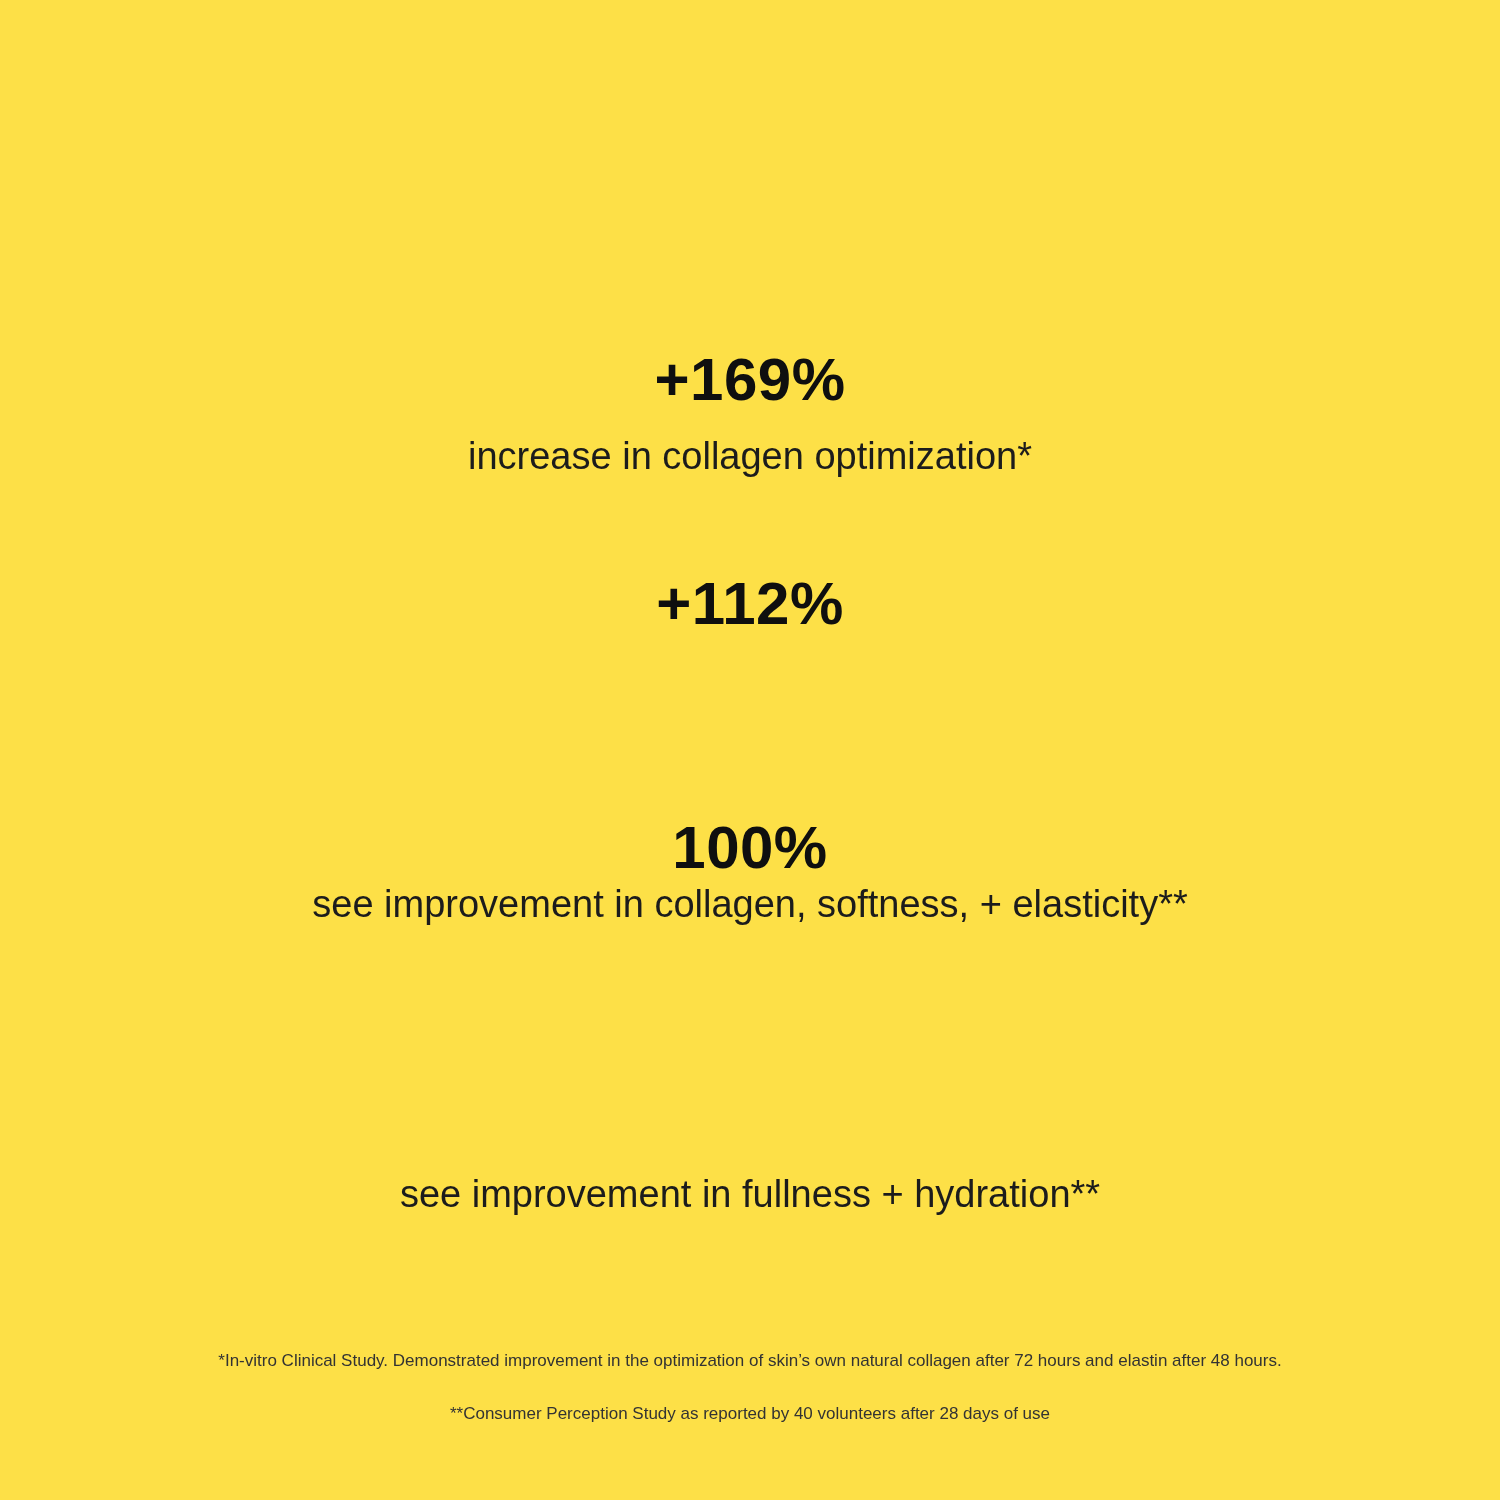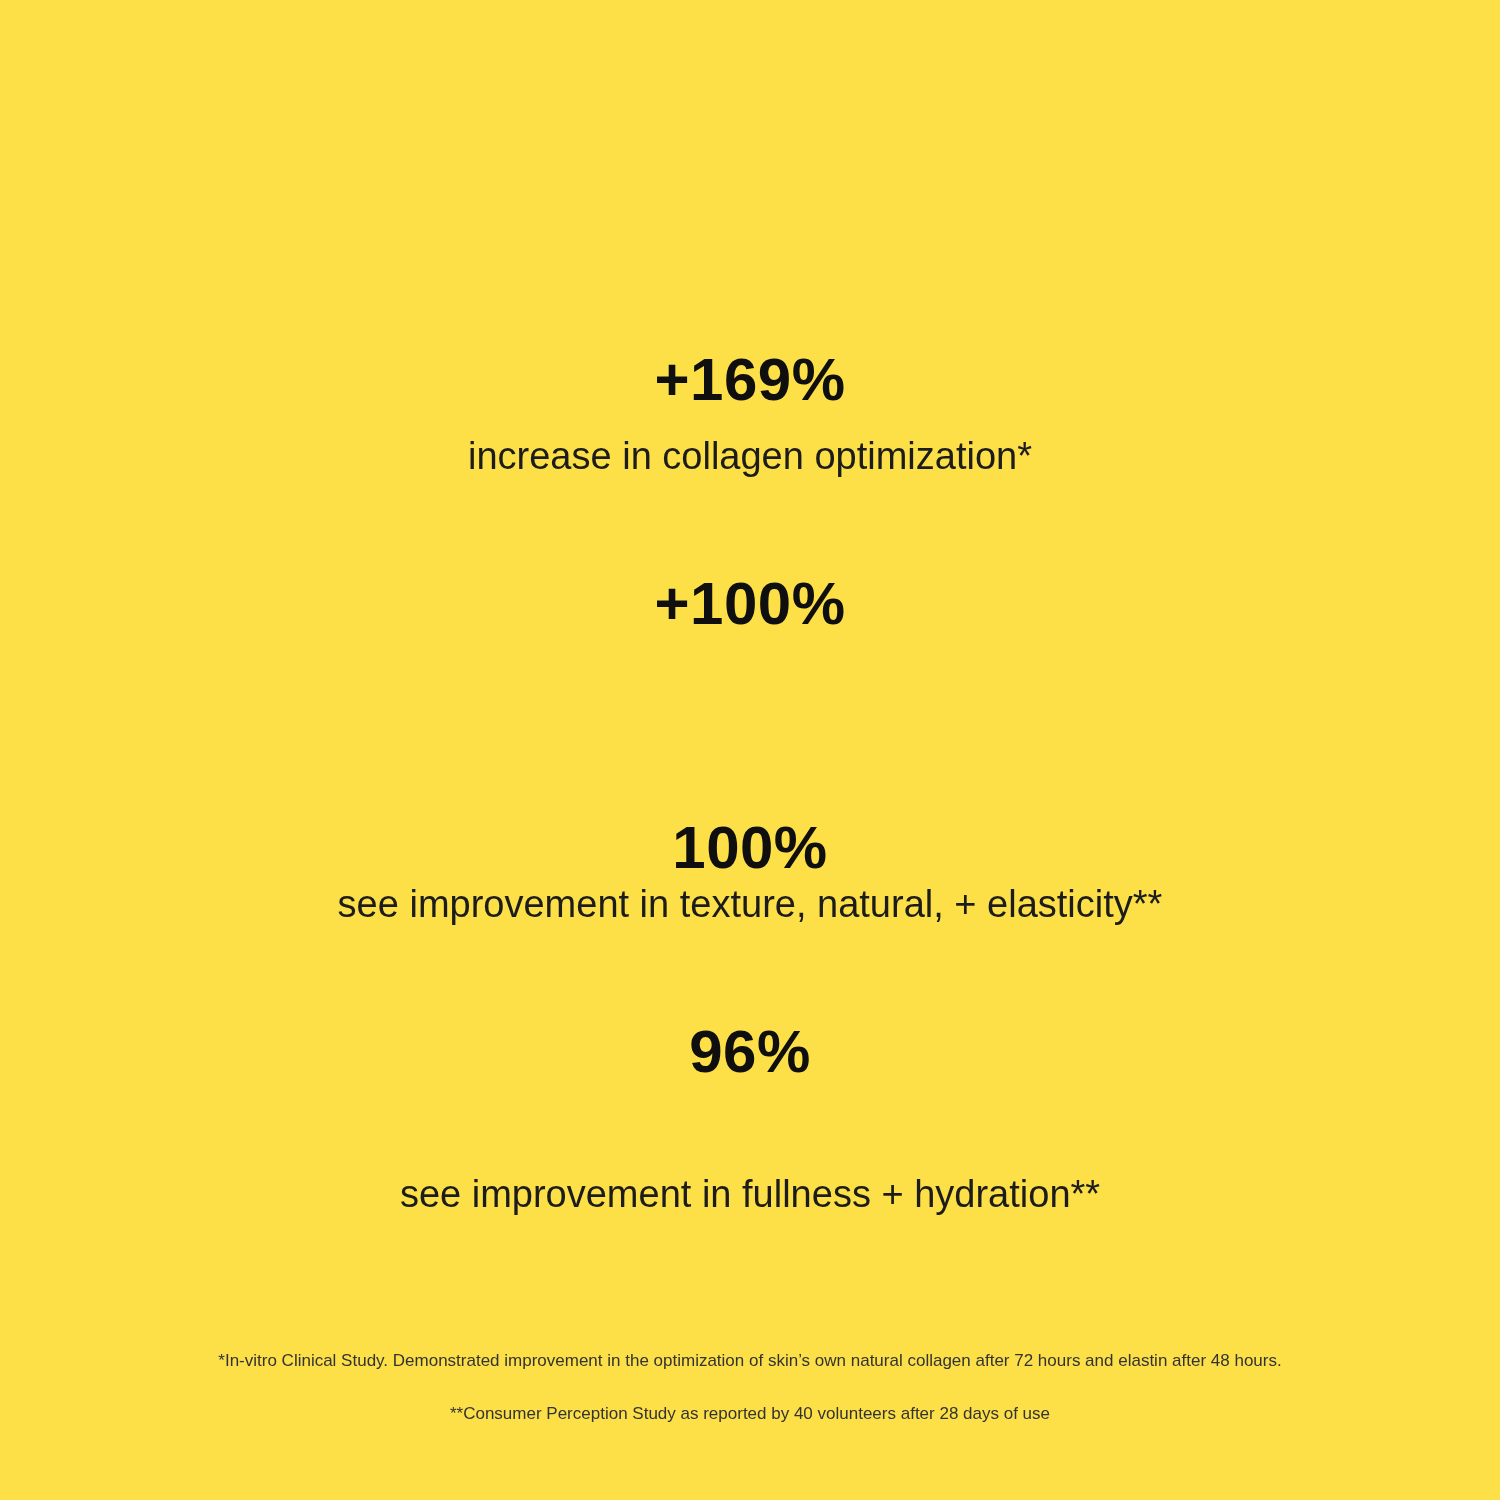--- a/index.html
+++ b/index.html
@@ -58,24 +58,23 @@
   .f2 { top: 1403px; }
 </style>
 </head>
 <body>
 
 <div class="canvas">
 
   <div class="stat-value v1">+169%</div>
   <div class="stat-caption c1">increase in collagen optimization*</div>
 
-  <div class="stat-value v2">+100%</div>
+  <div class="stat-value v2">+112%</div>
 
   <div class="stat-value v3">100%</div>
-  <div class="stat-caption c3">see improvement in texture, natural, + elasticity**</div>
+  <div class="stat-caption c3">see improvement in collagen, softness, + elasticity**</div>
 
-  <div class="stat-value v4">96%</div>
   <div class="stat-caption c4">see improvement in fullness + hydration**</div>
 
   <div class="footnote f1">*In-vitro Clinical Study. Demonstrated improvement in the optimization of skin’s own natural collagen after 72 hours and elastin after 48 hours.</div>
   <div class="footnote f2">**Consumer Perception Study as reported by 40 volunteers after 28 days of use</div>
 
 </div>
 
 </body></html>

